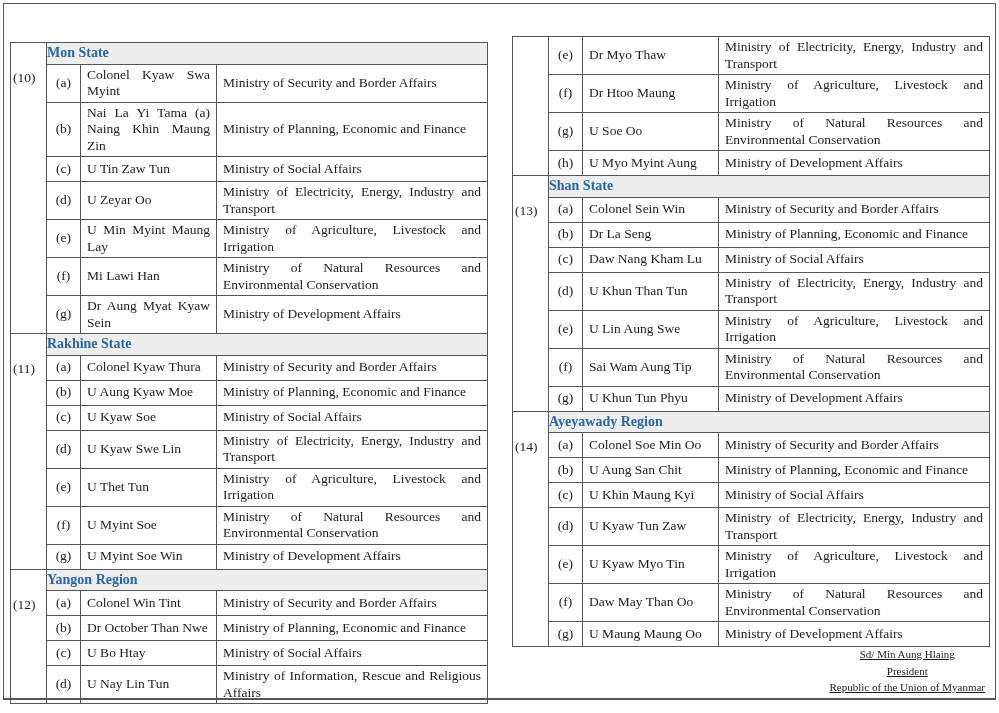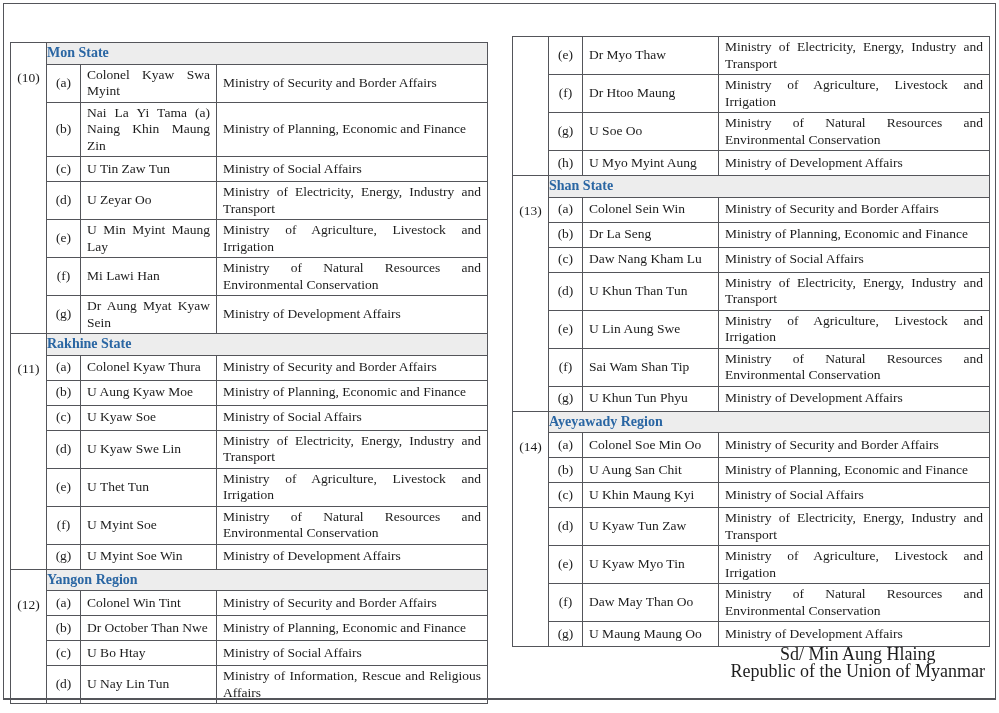--- a/index.html
+++ b/index.html
@@ -33,44 +33,44 @@
   td {
     border: 1px solid var(--border, #54555a);
     font-size: 13.5px;
     line-height: 16.5px;
     padding: 2px 6px;
     height: 20px;
     vertical-align: middle;
     overflow: hidden;
   }
   td.num {
-    text-align: center;
     vertical-align: top;
     padding-top: 27px;
     padding-left: 2px; padding-right: 2px;
   }
   td.letter { text-align: center; padding-left: 2px; padding-right: 2px; }
   td.name { text-align: justify; }
   td.ministry { text-align: justify; }
   td.hdr {
     background: var(--header-bg, #ededed);
     color: var(--header-text, #2a66a3);
     font-weight: bold;
     font-size: 14px;
     height: 16px;
     padding: 2px 0;
   }
   .signature {
     position: absolute;
     right: 14px;
     top: 646px;
     text-align: center;
-    font-size: 18px;
+    font-size: 11px;
     line-height: 16.5px;
     white-space: nowrap;
+    text-decoration: underline;
   }
 </style>
 </head>
 <body style="--header-bg: #ededed; --header-text: #2a66a3; --border: #54555a;">
 
 <div class="frame"></div>
 
 <table class="col-table" id="table-left">
     <colgroup>
       <col style="width: 36px;">
@@ -242,21 +242,21 @@
         <td class="name">U Khun Than Tun</td>
         <td class="ministry">Ministry of Electricity, Energy, Industry and Transport</td>
       </tr>
       <tr>
         <td class="letter">(e)</td>
         <td class="name">U Lin Aung Swe</td>
         <td class="ministry">Ministry of Agriculture, Livestock and Irrigation</td>
       </tr>
       <tr>
         <td class="letter">(f)</td>
-        <td class="name">Sai Wam Shan Tip</td>
+        <td class="name">Sai Wam Aung Tip</td>
         <td class="ministry">Ministry of Natural Resources and Environmental Conservation</td>
       </tr>
       <tr>
         <td class="letter">(g)</td>
         <td class="name">U Khun Tun Phyu</td>
         <td class="ministry">Ministry of Development Affairs</td>
       </tr>
     </tbody>
     <tbody>
       <tr>
@@ -296,14 +296,15 @@
       <tr>
         <td class="letter">(g)</td>
         <td class="name">U Maung Maung Oo</td>
         <td class="ministry">Ministry of Development Affairs</td>
       </tr>
     </tbody>
   </table>
 
 <div class="signature">
   <div>Sd/ Min Aung Hlaing</div>
+  <div>President</div>
   <div>Republic of the Union of Myanmar</div>
 </div>
 
 </body></html>

